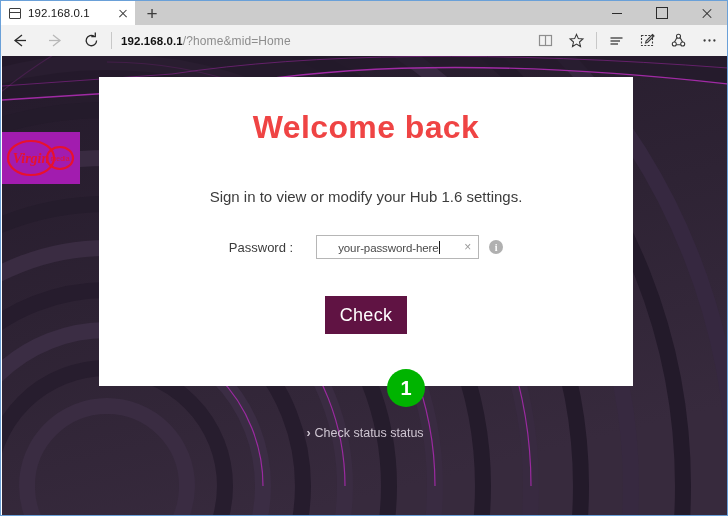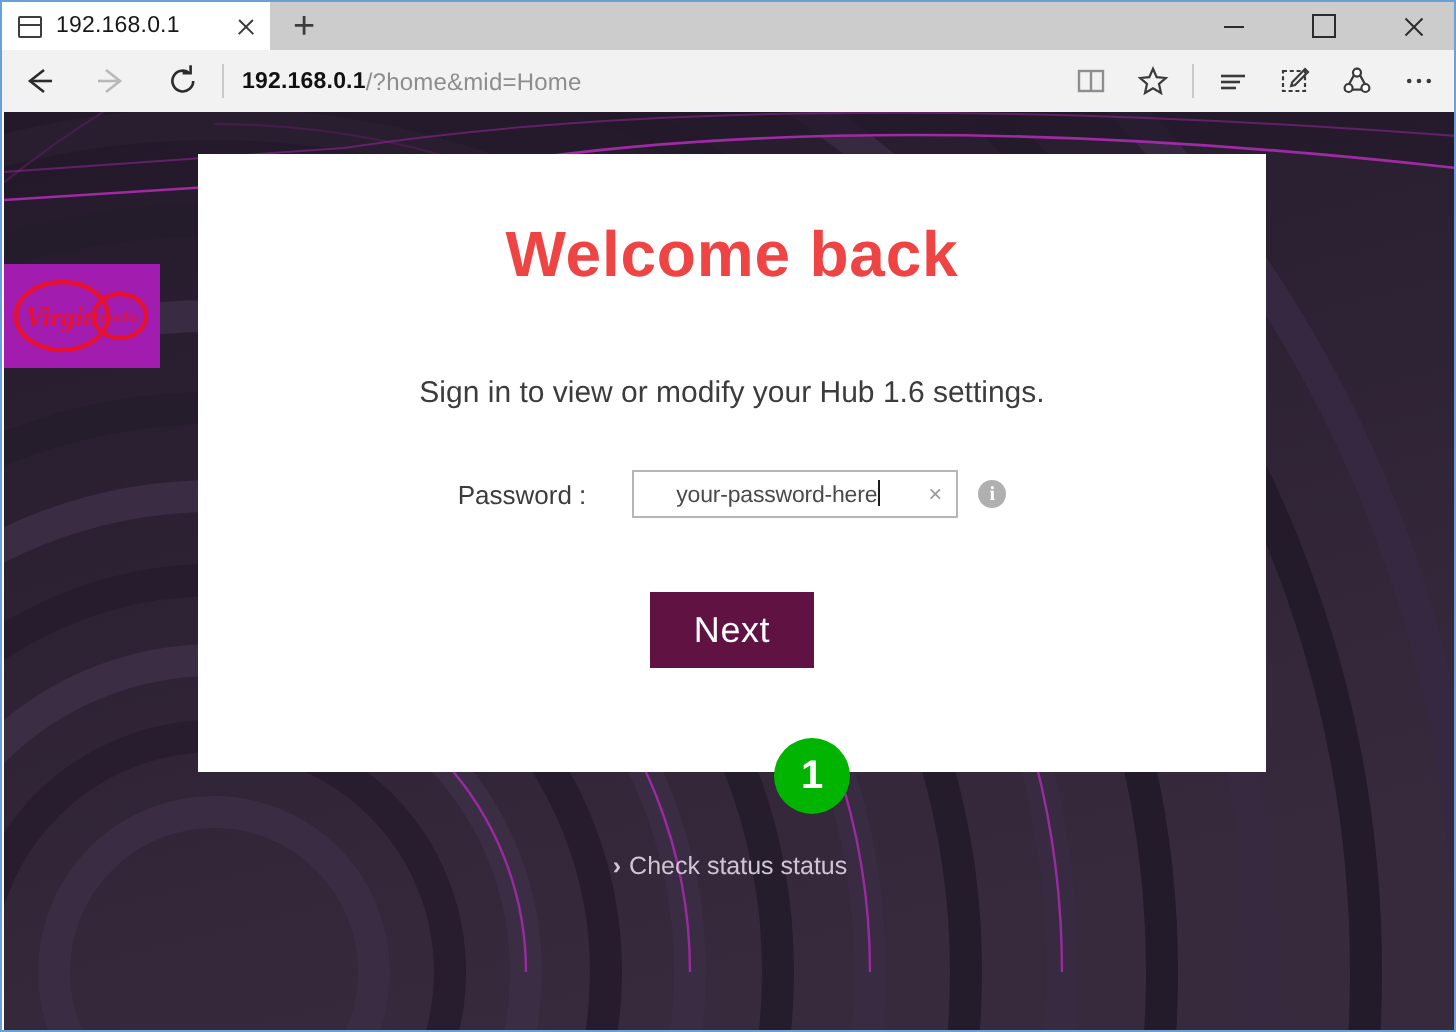--- a/index.html
+++ b/index.html
@@ -371,21 +371,21 @@
       <div class="pwrow">
         <span class="pwlabel">Password :</span>
         <div class="pwfield">
           <span class="pwvalue"><span>your-password-here</span><span class="caret"></span></span>
           <span class="pwclear">×</span>
         </div>
         <span class="infoicon">i</span>
       </div>
 
       <div class="nextwrap">
-        <button class="nextbtn">Next</button>
+        <button class="nextbtn">Check</button>
       </div>
     </div>
 
     <div class="badge">1</div>
 
     <div class="routerstatus">
       <span class="rs-chev">›</span><span>Check status status</span>
     </div>
 
   </div>

